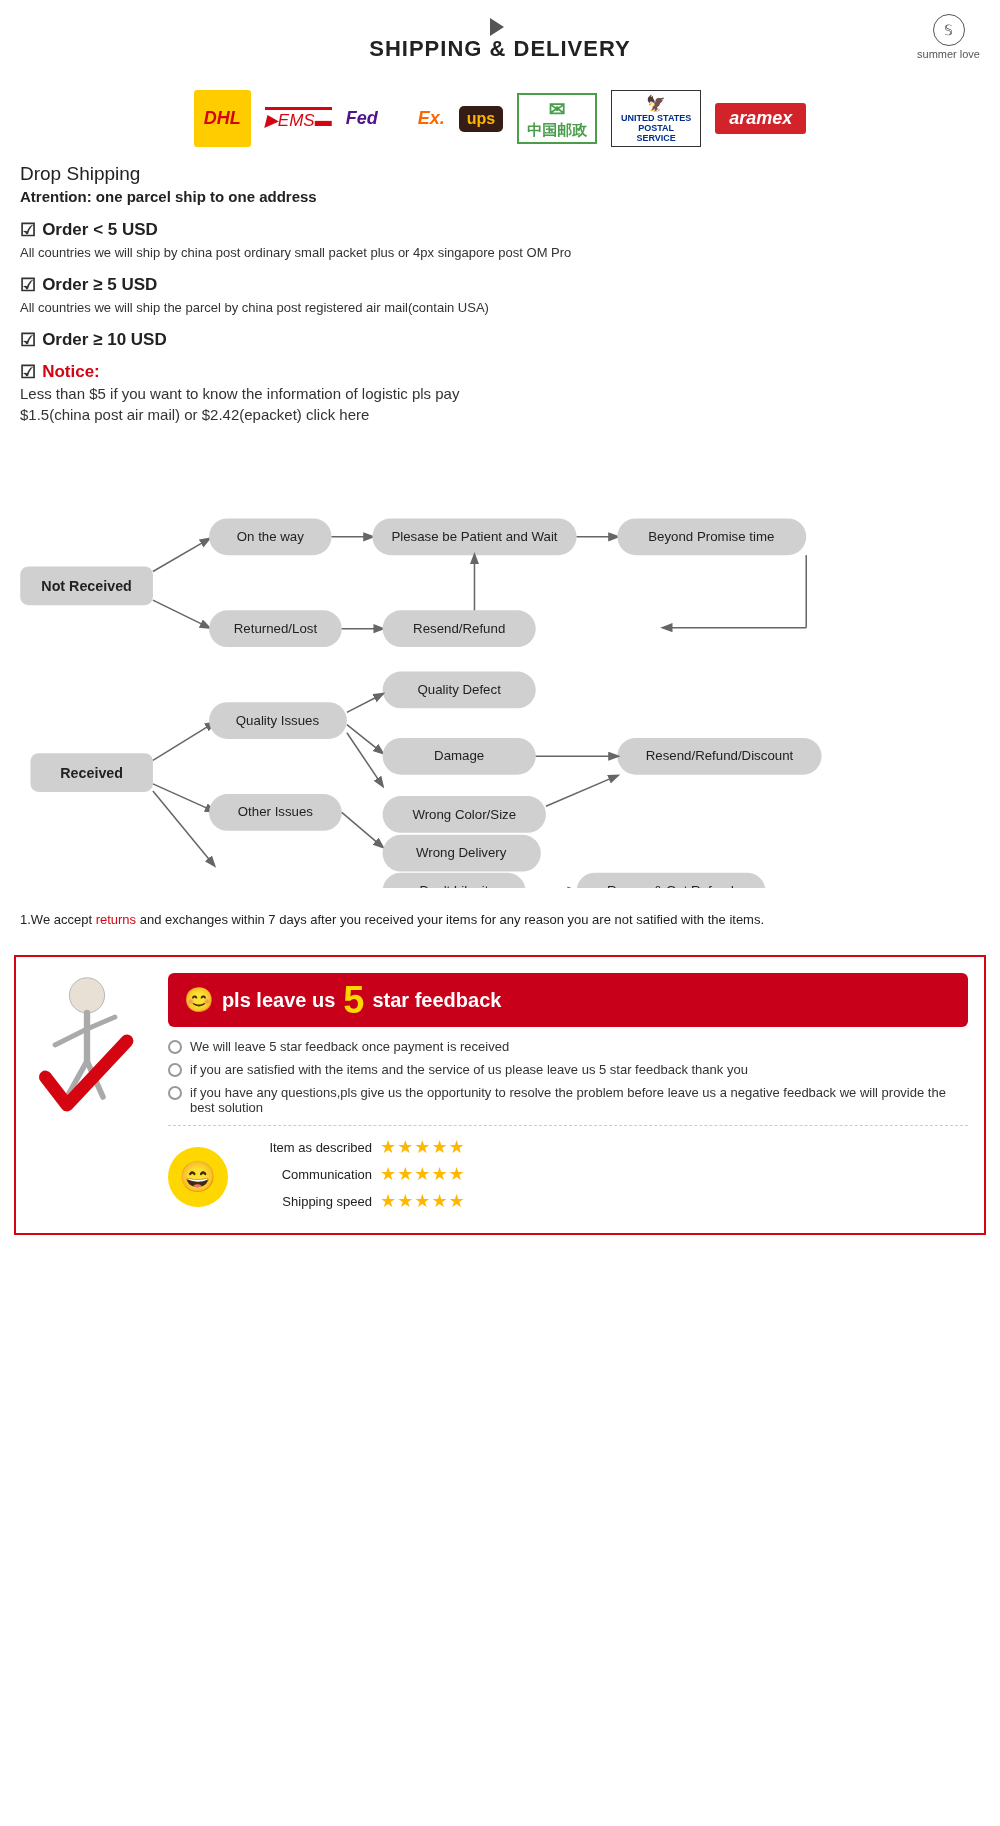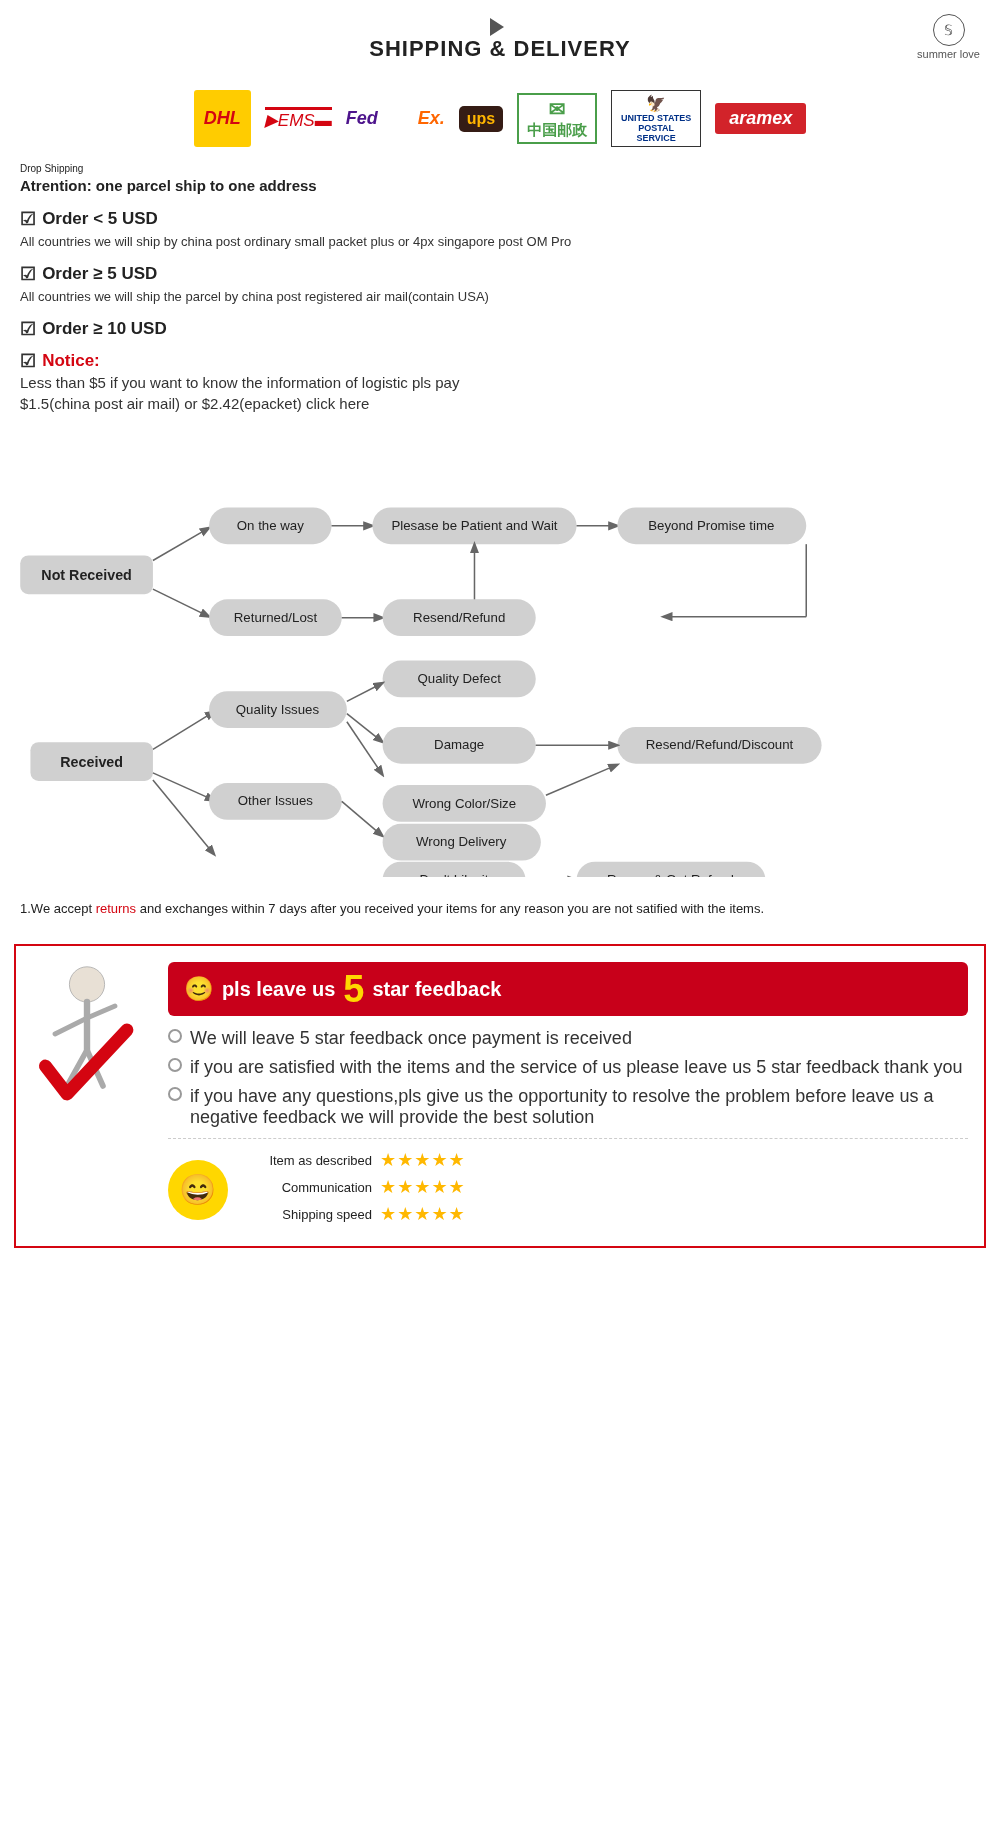--- a/index.html
+++ b/index.html
@@ -132,21 +132,21 @@
       font-style: italic;
       padding: 5px 14px;
       border-radius: 3px;
     }
 
     
     .shipping-info {
       padding: 6px 20px 4px;
     }
     .shipping-info .drop-shipping {
-      font-size: 10px;
+      font-size: 19px;
       margin-bottom: 3px;
     }
     .shipping-info .atrention {
       font-size: 15px;
       font-weight: bold;
       margin-bottom: 6px;
     }
 
     
     .order-section {
@@ -239,21 +239,21 @@
       line-height: 1;
     }
     .feedback-banner .smiley {
       font-size: 24px;
     }
     .feedback-item {
       display: flex;
       align-items: flex-start;
       gap: 8px;
       margin-bottom: 8px;
-      font-size: 18px;
+      font-size: 13px;
       color: #333;
     }
     .feedback-item .bullet {
       width: 14px; height: 14px;
       border: 2px solid #999;
       border-radius: 50%;
       flex-shrink: 0;
       margin-top: 1px;
     }
     .rating-area {

